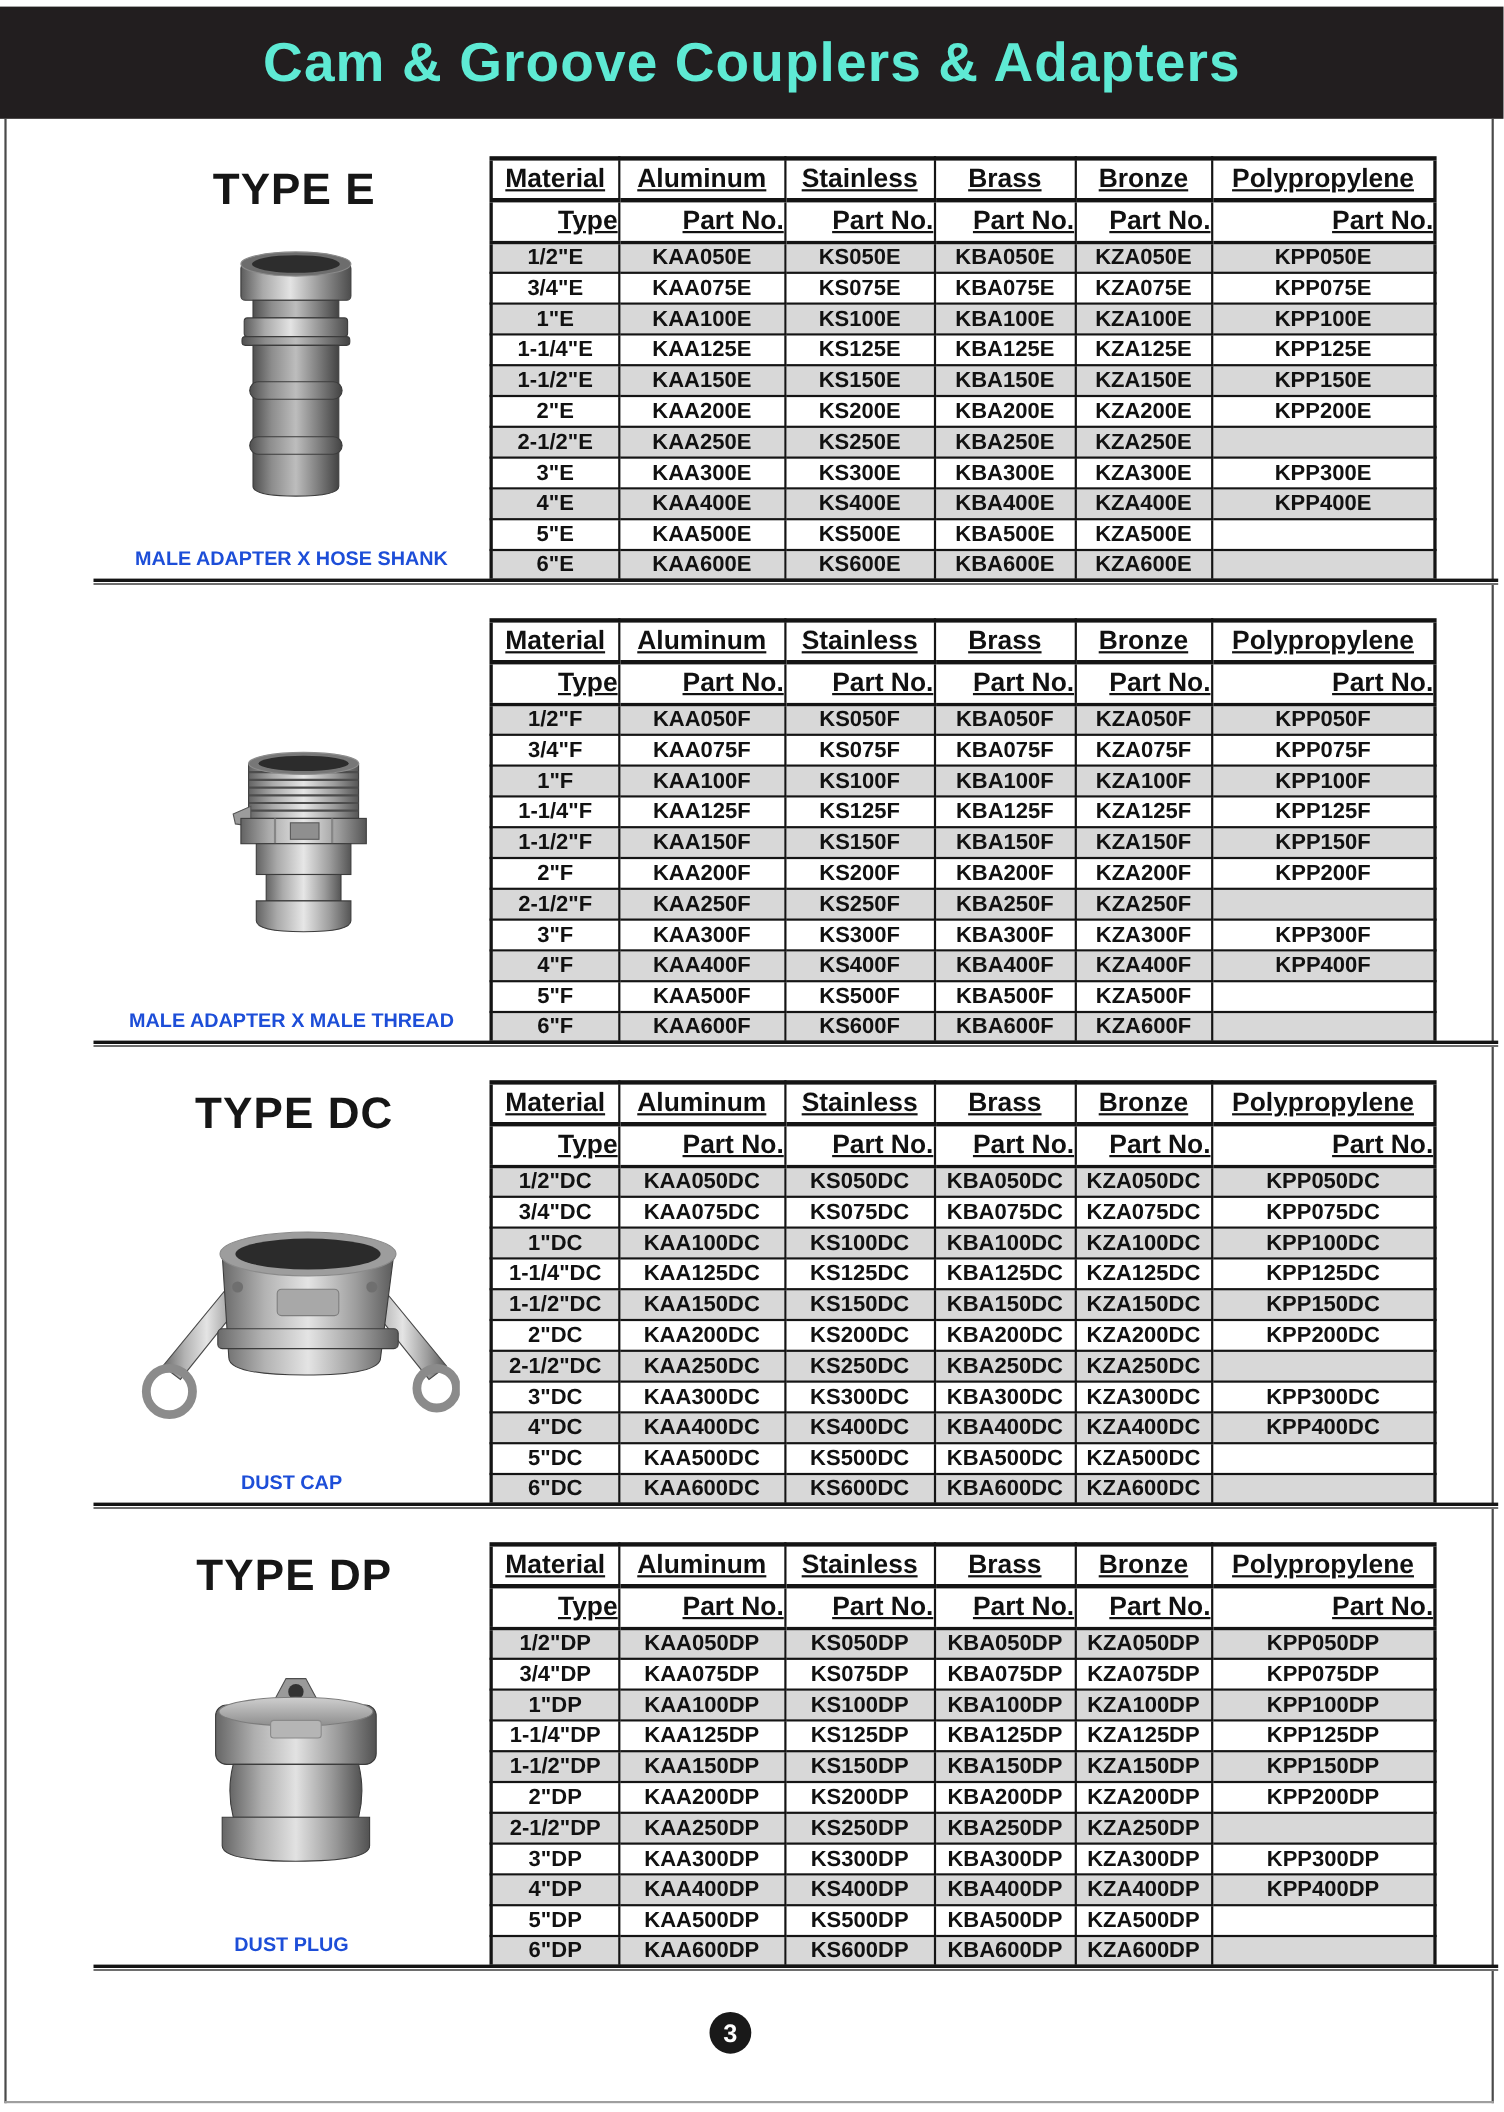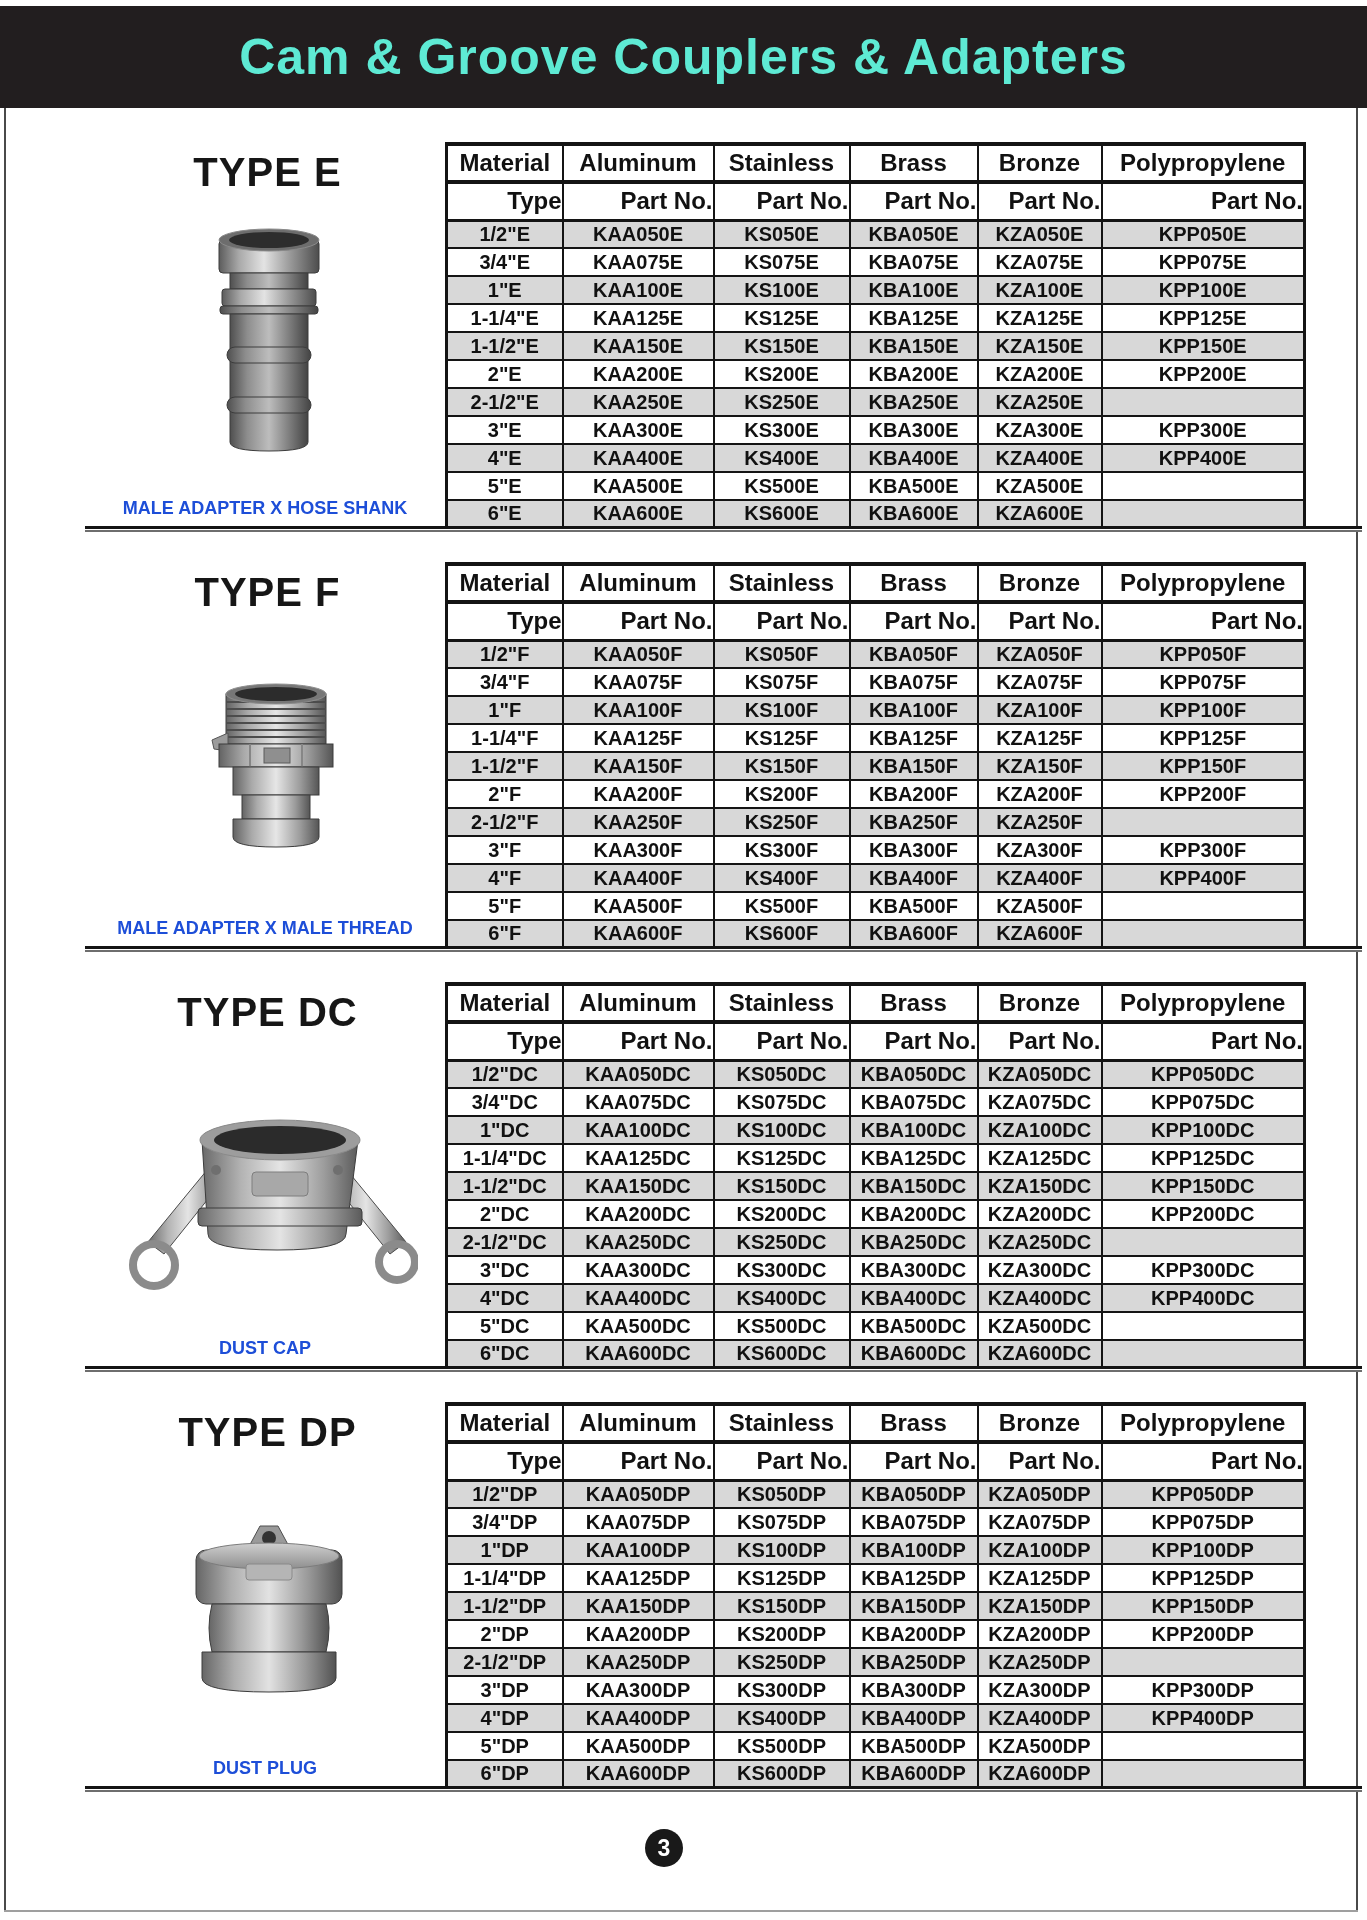--- a/index.html
+++ b/index.html
@@ -45,21 +45,21 @@
   
   table.parts-table{
     position:absolute;left:445px;top:0;width:858px;table-layout:fixed;
     border-collapse:collapse;background:#fff;
     border:3px solid #141414;border-top-width:4px;border-bottom-width:4px;
   }
   .parts-table th,.parts-table td{
     border:2px solid #141414;text-align:center;vertical-align:middle;
     padding:0;overflow:hidden;white-space:nowrap;
   }
-  .parts-table thead tr{height:38px;}
+  .parts-table thead tr{height:38px;text-decoration:underline;}
   .parts-table thead th{font-size:24px;font-weight:bold;}
   .parts-table tr.mat-row th{border-bottom:4px solid #141414;}
   .parts-table tr.sub-row th{border-bottom:3px solid #141414;text-align:right;}
   .parts-table tbody tr{height:28px;}
   .parts-table tbody td{font-size:20px;font-weight:bold;}
   .parts-table tbody tr:nth-child(odd){background:#d8d8d8;}
 </style>
 </head>
 <body>
 
@@ -217,21 +217,20 @@
           <td>KBA600E</td>
           <td>KZA600E</td>
           <td></td>
         </tr>
       </tbody>
   </table>
   <div class="section-rule"></div>
 </section>
 
 <section class="block" style="top:562px">
-  <h2 class="type-heading">TYPE F</h2>
   <figure class="product product-f">
     <svg width="132" height="192" viewBox="0 0 132 192">
       <defs>
         <linearGradient id="gF1" x1="0" y1="0" x2="1" y2="0">
           <stop offset="0" stop-color="#636363"></stop>
             <stop offset="0.22" stop-color="#aaaaaa"></stop>
           <stop offset="0.5" stop-color="#e6e6e6"></stop>
             <stop offset="0.78" stop-color="#9c9c9c"></stop>
           <stop offset="1" stop-color="#555555"></stop>
         </linearGradient>

